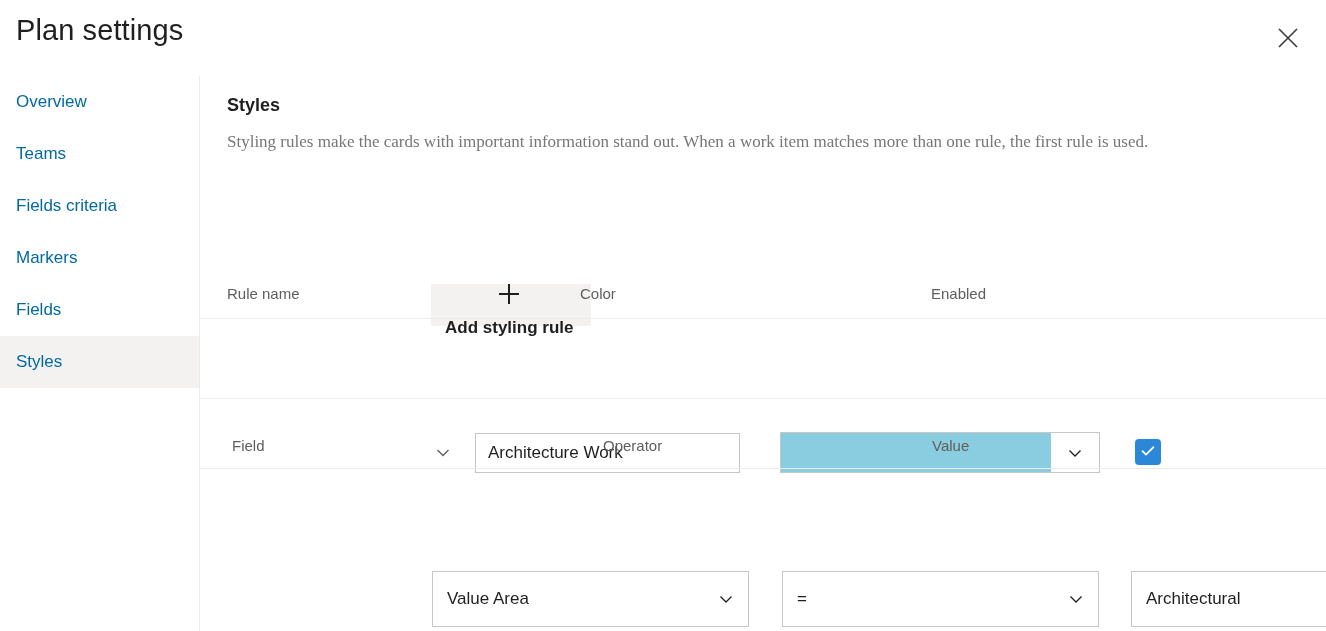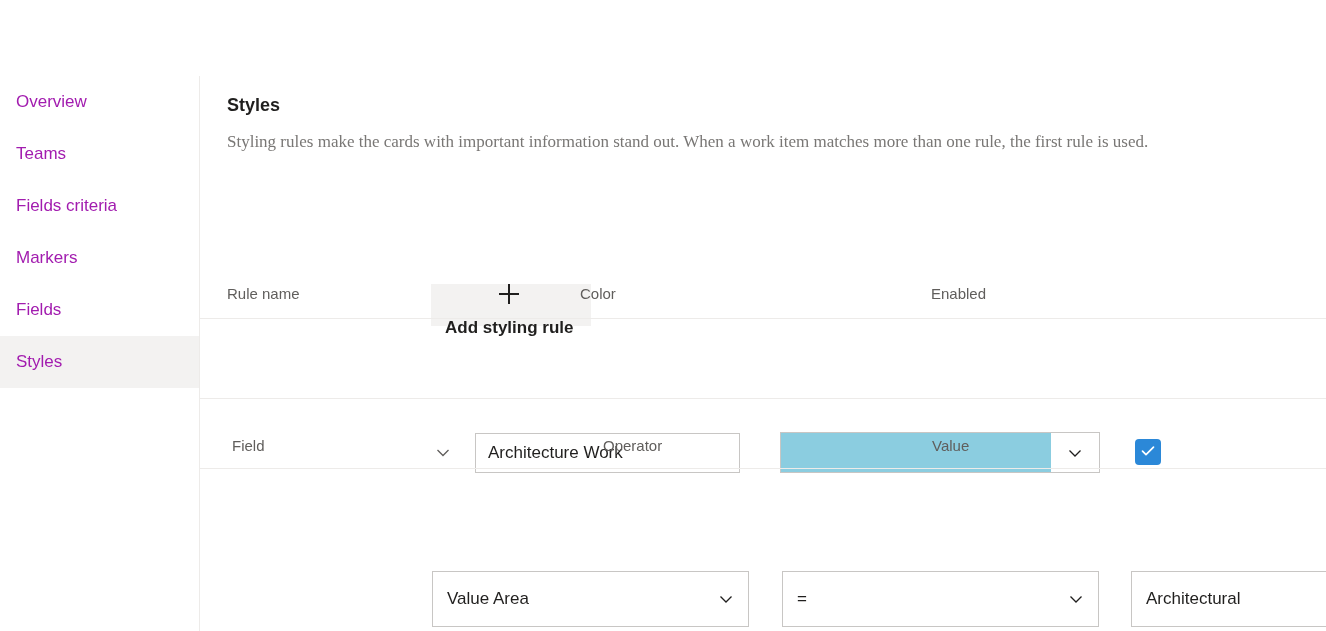--- a/index.html
+++ b/index.html
@@ -63,21 +63,21 @@
     background: #ffffff;
     border-right: 1px solid #edebe9;
   }
   .nav-item {
     height: 52px;
     display: flex;
     align-items: center;
     padding-left: 16px;
     font-size: 17px;
     font-weight: 400;
-    color: #a21caf;
+    color: #0369a1;
     cursor: pointer;
     white-space: nowrap;
   }
   .nav-item.selected {
     background: #f3f2f1;
   }
 
   
   .main {
     position: absolute;
@@ -258,20 +258,31 @@
 
   #field-dropdown    { left: 232px; top: 495px; width: 317px; }
   #operator-dropdown { left: 582px; top: 495px; width: 317px; }
   #value-dropdown    { left: 931px; top: 495px; width: 317px; }
 </style>
 </head>
 <body>
 
 <div class="dialog">
 
+  <div class="dialog-header">
+    <div class="dialog-title">Plan settings</div>
+
+    <button class="close-button">
+      <span>
+        <svg width="26" height="26" viewBox="0 0 26 26" aria-hidden="true">
+          <path d="M4 4 L22 22 M22 4 L4 22" stroke="#3b3a39" stroke-width="1.6" fill="none"></path>
+        </svg>
+      </span>
+    </button>
+  </div>
 
   <nav class="sidebar">
     <div class="nav-item">
       <span>Overview</span>
     </div>
     <div class="nav-item">
       <span>Teams</span>
     </div>
     <div class="nav-item">
       <span>Fields criteria</span>

